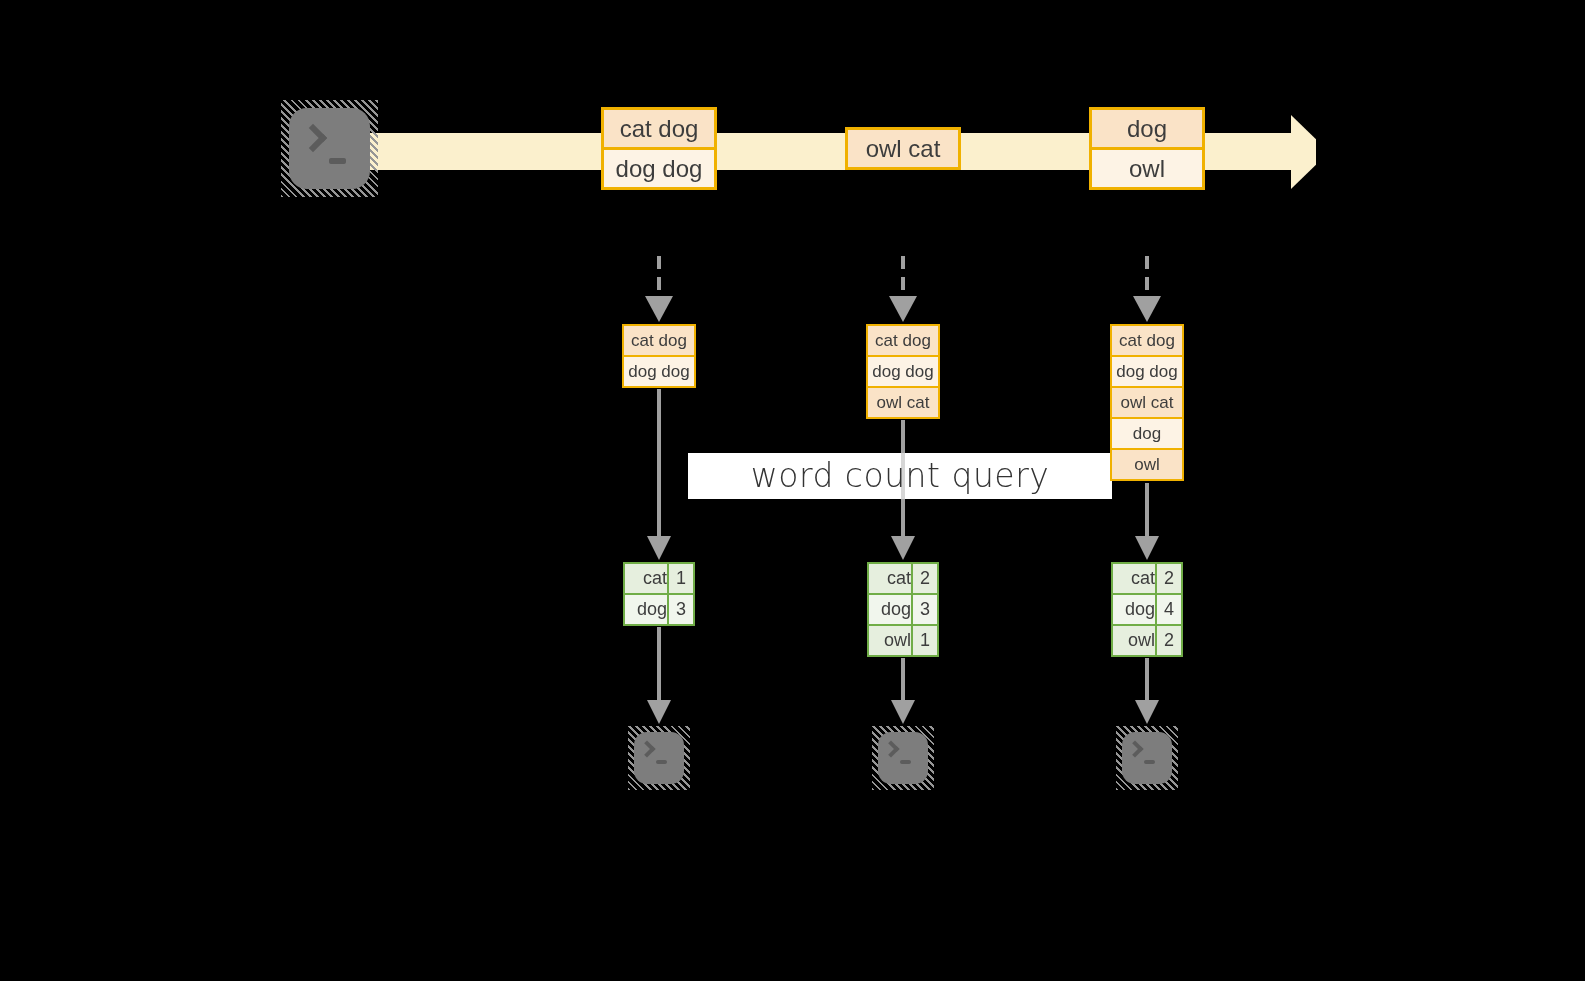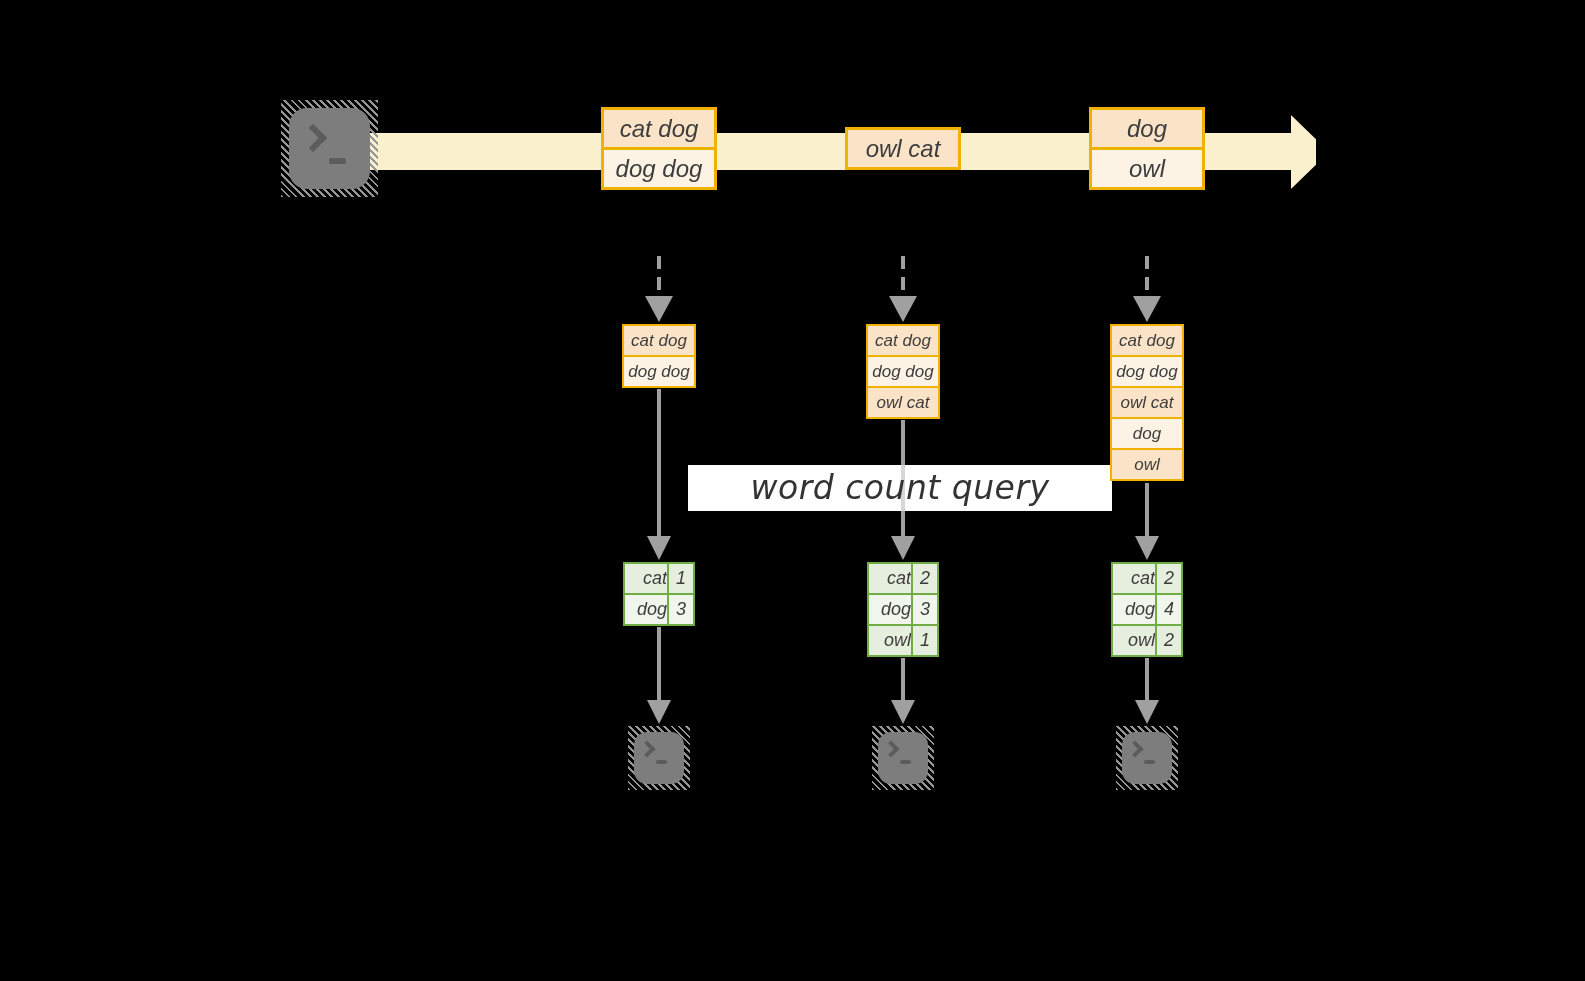--- a/index.html
+++ b/index.html
@@ -1,20 +1,19 @@
 <!DOCTYPE html>
 <html style="--background: #000000; --stream-fill: #fbf0cd; --record-border: #f0b100; --record-fill-dark: #fae3c7; --record-fill-light: #fdf3e5; --table-border: #70ad47; --table-fill-dark: #e6efde; --table-fill-light: #f1f6ed; --arrow-gray: #a0a0a0; --terminal-gray: #7d7d7d; --query-box-bg: #ffffff; --text: #3d3d3d;"><head>
 <meta charset="utf-8">
 <style>
   html,body{margin:0;padding:0;background:#000;}
   .canvas{
     position:relative;width:1316px;height:981px;background:var(--background,#000);
     font-family:"Liberation Sans",sans-serif;overflow:hidden;
     color:var(--text,#3d3d3d);
-    font-style:italic;
   }
   
   .stream-band{position:absolute;left:366px;top:133px;width:925px;height:37px;
     background:var(--stream-fill,#fbf0cd);z-index:0;}
   .stream-tip{position:absolute;left:1291px;top:115px;width:0;height:0;z-index:0;
     border-top:37px solid transparent;border-bottom:37px solid transparent;
     border-left:38px solid var(--stream-fill,#fbf0cd);}
   
   .term{position:absolute;z-index:3;
     background:repeating-linear-gradient(45deg,#969696 0 2px,transparent 2px 5px);}
@@ -50,21 +49,21 @@
   .stack .srow{height:29px;line-height:29px;text-align:center;font-size:17px;}
   .stack .srow + .srow{border-top:2.5px solid var(--record-border,#f0b100);}
   .srow:nth-child(odd){background:var(--record-fill-dark,#fae3c7);}
   .srow:nth-child(even){background:var(--record-fill-light,#fdf3e5);}
   
   .vline{position:absolute;width:4px;z-index:1;background:var(--arrow-gray,#a0a0a0);}
   .vhead{position:absolute;width:0;height:0;z-index:1;
     border-left:12px solid transparent;border-right:12px solid transparent;
     border-top:24px solid var(--arrow-gray,#a0a0a0);}
   
-  .querybox{position:absolute;left:688px;top:465px;width:424px;height:46px;
+  .querybox{position:absolute;left:688px;top:453px;width:424px;height:46px;
     background:var(--query-box-bg,#fff);z-index:2;}
   .querybox .through{position:absolute;left:213px;top:0;width:4px;height:46px;background:#d6d6d6;}
   .querylabel{position:absolute;left:0;top:0;width:100%;height:46px;line-height:46px;
     text-align:center;font-size:33px;font-weight:300;color:#333;
     font-family:"DejaVu Sans","Liberation Sans",sans-serif;letter-spacing:.5px;}
   
   .gtable{position:absolute;width:72px;z-index:3;box-sizing:border-box;
     border:2.5px solid var(--table-border,#70ad47);}
   .grow{display:flex;height:29px;line-height:29px;font-size:18px;}
   .grow + .grow{border-top:2.5px solid var(--table-border,#70ad47);}

